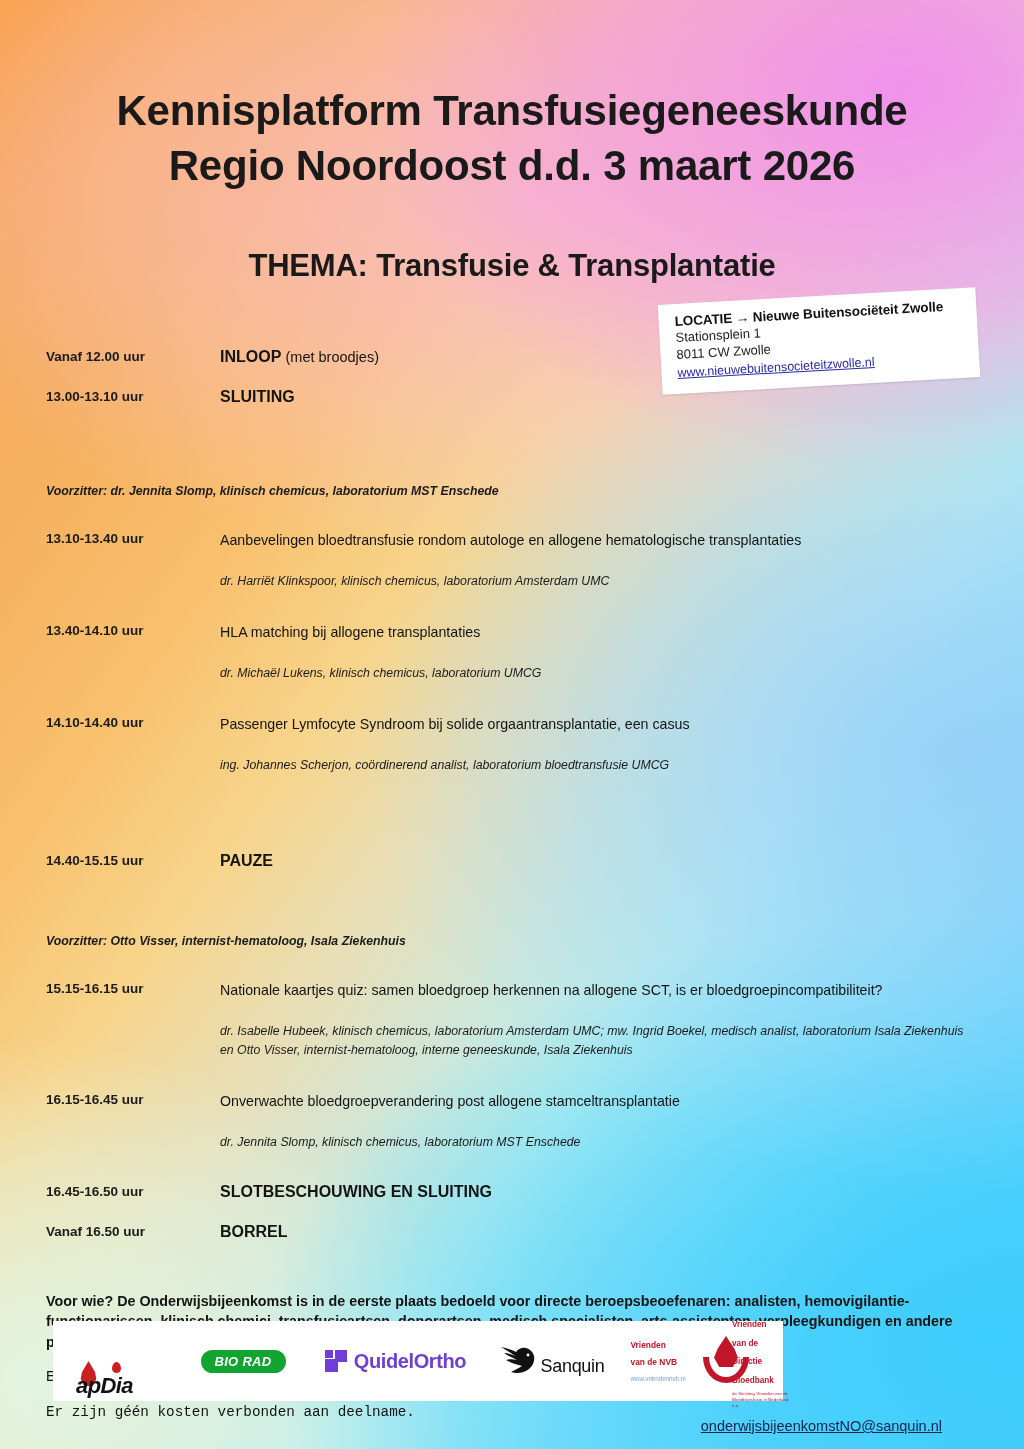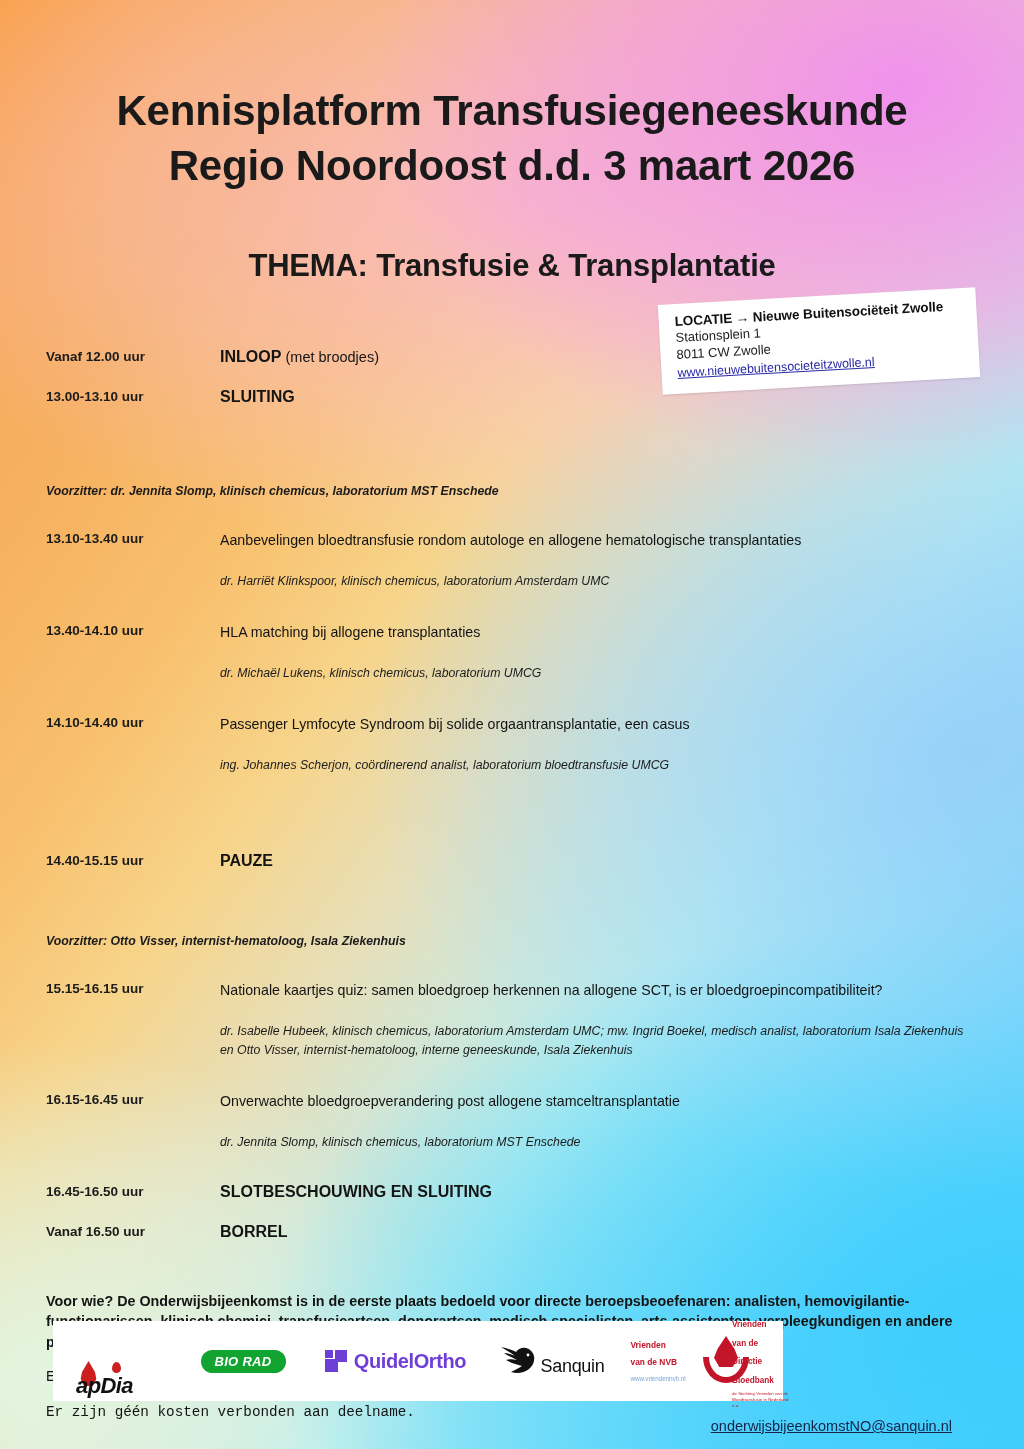--- a/index.html
+++ b/index.html
@@ -308,21 +308,21 @@
     font-size: 4.4px;
     color: #c2152a;
     line-height: 1.4;
     margin-top: 3px;
     max-width: 135px;
   }
 
   
   .email-line {
     position: absolute;
-    right: 72px;
+    right: 82px;
     top: 1418px;
     font-size: 14.5px;
     color: #16234a;
     text-decoration: underline;
     z-index: 5;
   }
 </style>
 </head>
 <body>
 

